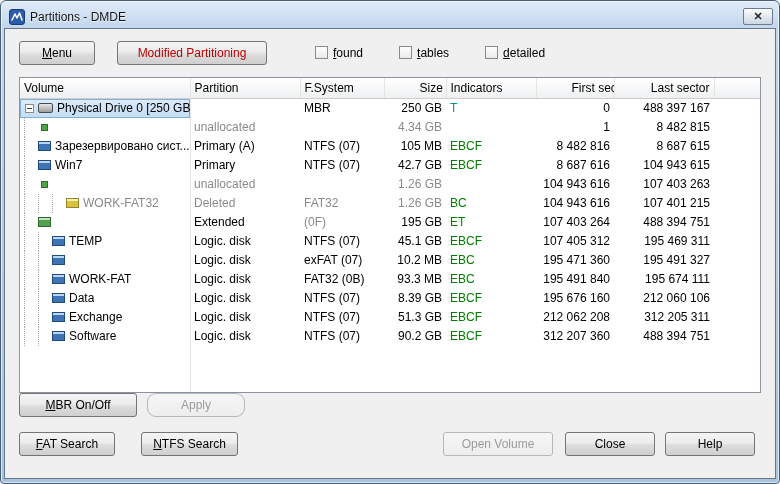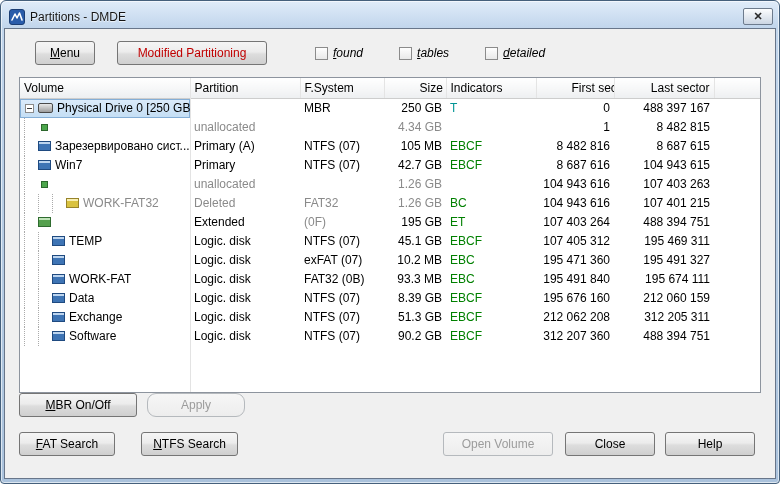--- a/index.html
+++ b/index.html
@@ -18,23 +18,23 @@
     display:flex;align-items:center;justify-content:center;padding:0;font-family:inherit;cursor:default;}
 
   .client{background:#f0f0f0;border:1px solid #68768a;height:451px;padding:12px 14px 0;
     display:flex;flex-direction:column;}
 
   .toolbar{display:flex;align-items:center;flex:none;}
   .btn{height:24px;border:1px solid #757575;border-radius:3px;
     background:linear-gradient(#f5f5f5,#ececec 45%,#dddddd 55%,#cfcfcf);
     font-family:inherit;font-size:12px;color:#000;padding:0 8px;text-align:center;cursor:default;}
   .btn[disabled]{color:#9c9c9c;background:linear-gradient(#f6f6f6,#ededed);border-color:#b5b9bd;}
-  .b-menu{width:60px;margin-left:16px;}
+  .b-menu{width:76px;}
   .b-modified{width:150px;margin-left:22px;}
-  .chk{display:flex;align-items:flex-end;margin-left:36px;cursor:default;font-style:italic;}
+  .chk{display:flex;align-items:flex-start;margin-left:36px;cursor:default;}
   .chk.first{margin-left:48px;}
   .chkbox{width:13px;height:13px;border:1px solid #8b8b8b;background:linear-gradient(#fefefe,#e9e9e9);margin-right:5px;flex:none;}
 
   .table-wrap{margin-top:12px;height:316px;flex:none;border:1px solid #8d949e;background:#fff;position:relative;overflow:hidden;}
   .ptable{border-collapse:collapse;table-layout:fixed;width:740px;}
   .ptable thead th{height:20px;font-weight:normal;text-align:left;padding:0 4px;
     background:linear-gradient(#ffffff,#f5f6f7 60%,#edeff1);
     border-right:1px solid #e4e4e4;border-bottom:1px solid #cdcdcd;white-space:nowrap;overflow:hidden;font-size:12px;}
   .ptable th.num{text-align:right;padding-left:35px;}
   .ptable tbody td{height:19px;padding:0 4px;white-space:nowrap;overflow:hidden;color:#000;font-size:12px;}
@@ -301,21 +301,21 @@
                   <span class="guide"></span>
                   <span class="ico part-blue"></span>
                   <span class="vlabel">Data</span>
                 </div>
               </td>
               <td class="col-part">Logic. disk</td>
               <td class="col-fs">NTFS (07)</td>
               <td class="col-size num">8.39 GB</td>
               <td class="col-ind" style="color: rgb(0, 128, 0);">EBCF</td>
               <td class="col-first num">195 676 160</td>
-              <td class="col-last num">212 060 159</td>
+              <td class="col-last num">212 060 106</td>
               <td class="col-fill"></td>
             </tr>
             <tr>
               <td class="col-vol">
                 <div class="volwrap">
                   <span class="guide"></span>
                   <span class="guide"></span>
                   <span class="ico part-blue"></span>
                   <span class="vlabel">Exchange</span>
                 </div>

